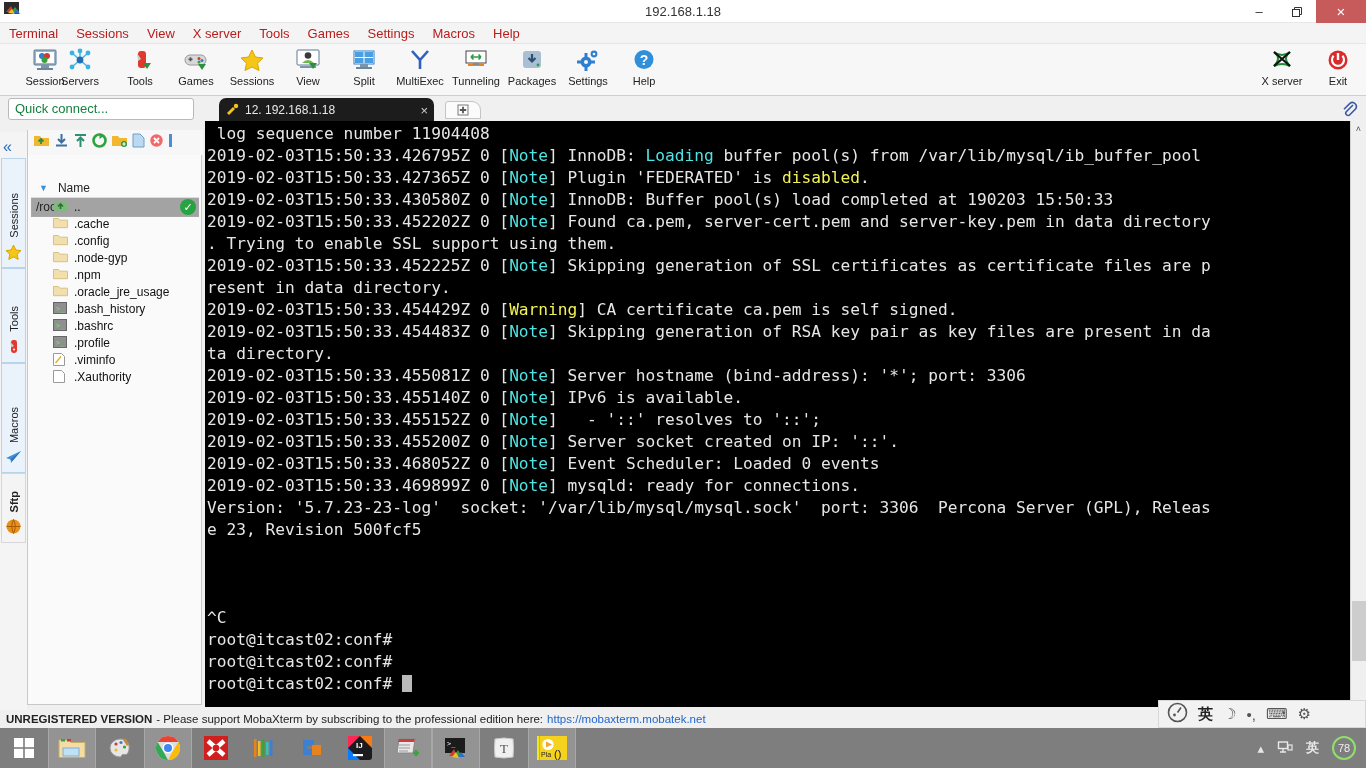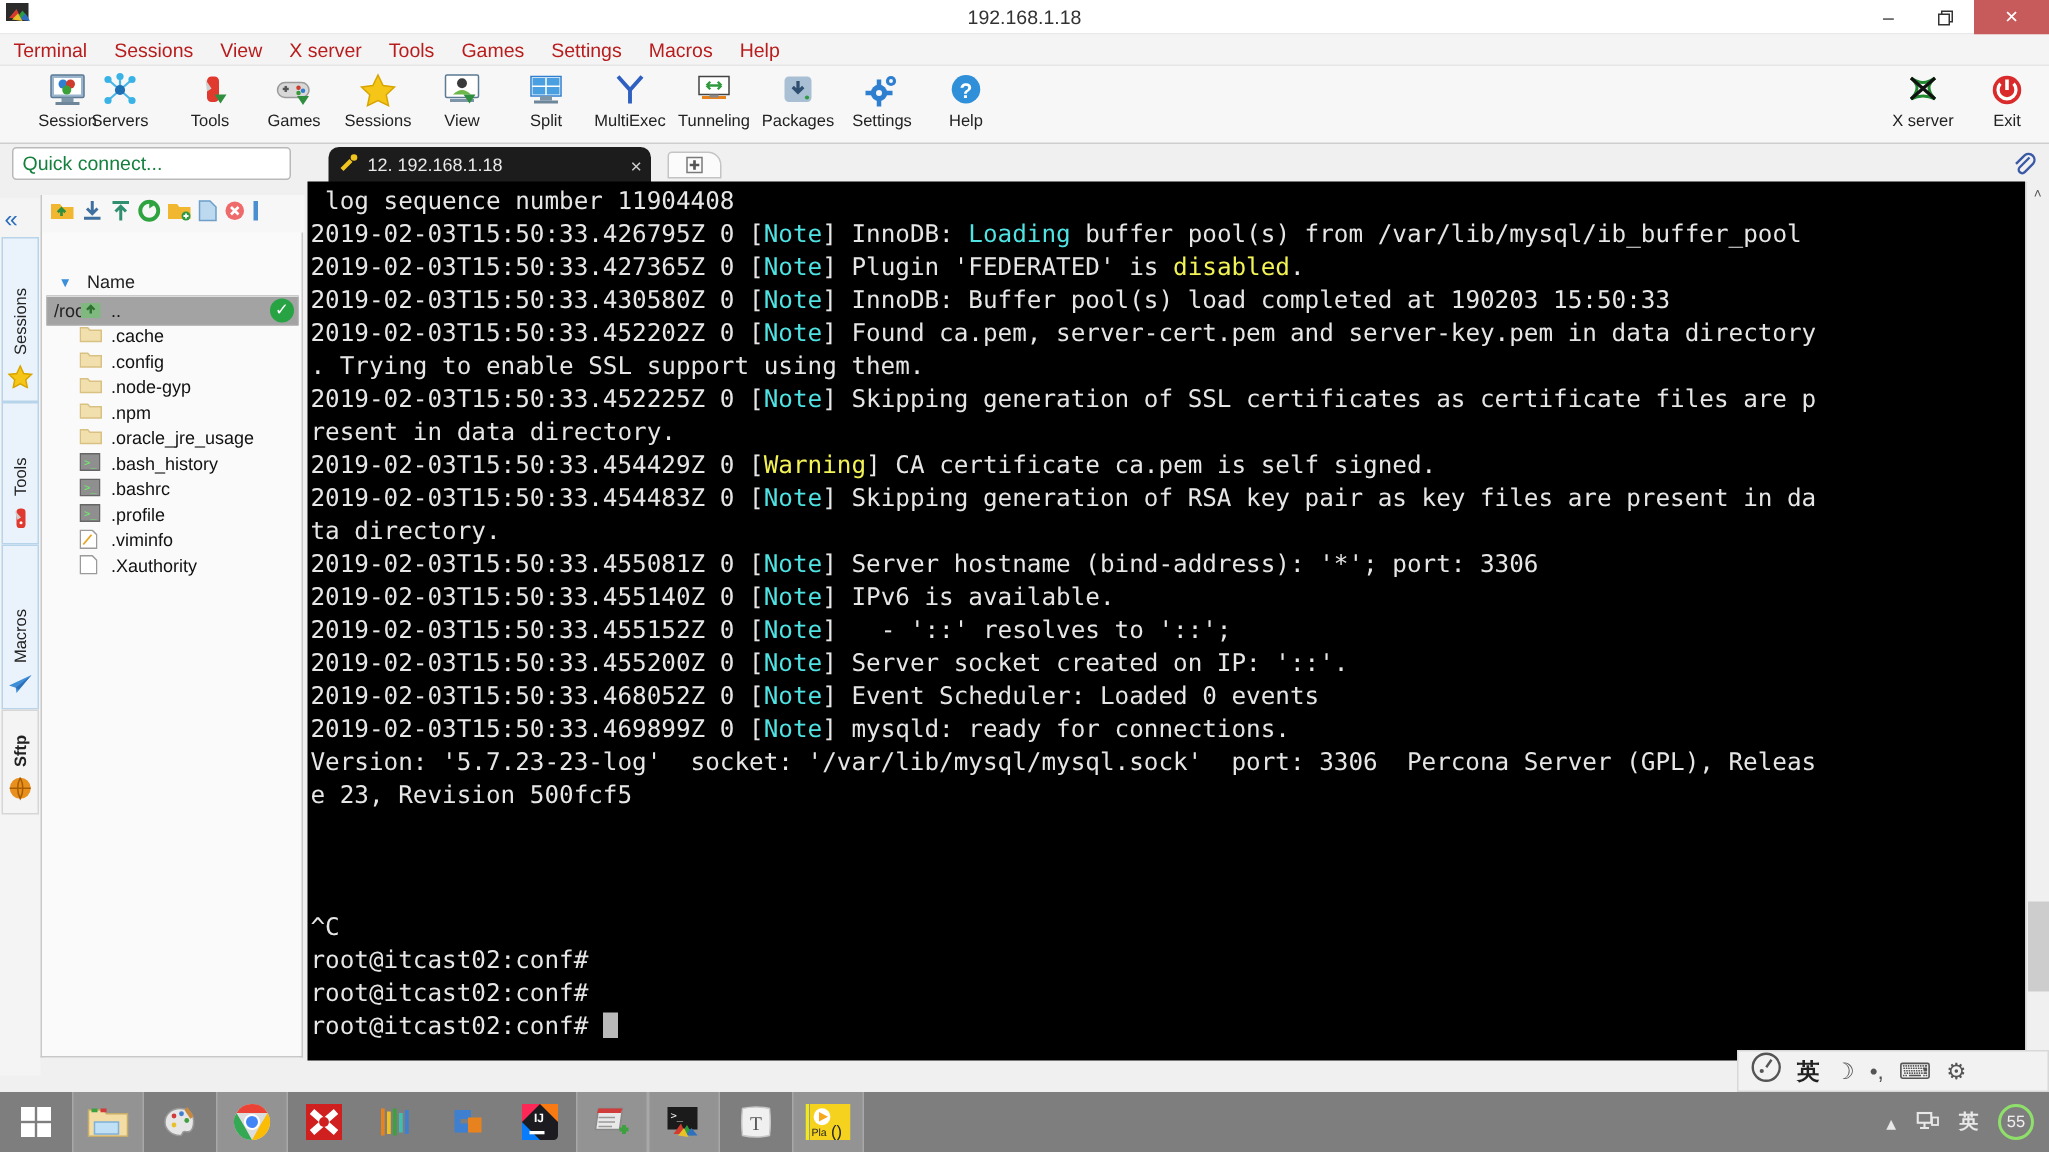--- a/index.html
+++ b/index.html
@@ -627,20 +627,25 @@
     </div>
   </div>
 
   <div class="terminal"><div class="tline"><span> log sequence number 11904408</span></div><div class="tline"><span>2019-02-03T15:50:33.426795Z 0 [</span><span class="c-note">Note</span><span>] InnoDB: </span><span class="c-note">Loading</span><span> buffer pool(s) from /var/lib/mysql/ib_buffer_pool</span></div><div class="tline"><span>2019-02-03T15:50:33.427365Z 0 [</span><span class="c-note">Note</span><span>] Plugin 'FEDERATED' is </span><span class="c-yellow">disabled</span><span>.</span></div><div class="tline"><span>2019-02-03T15:50:33.430580Z 0 [</span><span class="c-note">Note</span><span>] InnoDB: Buffer pool(s) load completed at 190203 15:50:33</span></div><div class="tline"><span>2019-02-03T15:50:33.452202Z 0 [</span><span class="c-note">Note</span><span>] Found ca.pem, server-cert.pem and server-key.pem in data directory</span></div><div class="tline"><span>. Trying to enable SSL support using them.</span></div><div class="tline"><span>2019-02-03T15:50:33.452225Z 0 [</span><span class="c-note">Note</span><span>] Skipping generation of SSL certificates as certificate files are p</span></div><div class="tline"><span>resent in data directory.</span></div><div class="tline"><span>2019-02-03T15:50:33.454429Z 0 [</span><span class="c-warn">Warning</span><span>] CA certificate ca.pem is self signed.</span></div><div class="tline"><span>2019-02-03T15:50:33.454483Z 0 [</span><span class="c-note">Note</span><span>] Skipping generation of RSA key pair as key files are present in da</span></div><div class="tline"><span>ta directory.</span></div><div class="tline"><span>2019-02-03T15:50:33.455081Z 0 [</span><span class="c-note">Note</span><span>] Server hostname (bind-address): '*'; port: 3306</span></div><div class="tline"><span>2019-02-03T15:50:33.455140Z 0 [</span><span class="c-note">Note</span><span>] IPv6 is available.</span></div><div class="tline"><span>2019-02-03T15:50:33.455152Z 0 [</span><span class="c-note">Note</span><span>]   - '::' resolves to '::';</span></div><div class="tline"><span>2019-02-03T15:50:33.455200Z 0 [</span><span class="c-note">Note</span><span>] Server socket created on IP: '::'.</span></div><div class="tline"><span>2019-02-03T15:50:33.468052Z 0 [</span><span class="c-note">Note</span><span>] Event Scheduler: Loaded 0 events</span></div><div class="tline"><span>2019-02-03T15:50:33.469899Z 0 [</span><span class="c-note">Note</span><span>] mysqld: ready for connections.</span></div><div class="tline"><span>Version: '5.7.23-23-log'  socket: '/var/lib/mysql/mysql.sock'  port: 3306  Percona Server (GPL), Releas</span></div><div class="tline"><span>e 23, Revision 500fcf5</span></div><div class="tline"><span></span></div><div class="tline"><span></span></div><div class="tline"><span></span></div><div class="tline"><span>^C</span></div><div class="tline"><span>root@itcast02:conf#</span></div><div class="tline"><span>root@itcast02:conf#</span></div><div class="tline"><span>root@itcast02:conf# </span><span class="cursor"></span></div></div>
 
   <div class="vscroll">
     <div class="up">˄</div>
     <div class="vthumb"></div>
   </div>
 
+  <div class="banner">
+    <span class="strong">UNREGISTERED VERSION</span>
+    <span>-  Please support MobaXterm by subscribing to the professional edition here:</span>
+    <span class="link">https://mobaxterm.mobatek.net</span>
+  </div>
 
   <div class="imebar">
     <span>
       <svg width="21" height="21" viewBox="0 0 21 21">
           <circle cx="10.5" cy="10.5" r="9" fill="none" stroke="#555" stroke-width="1.6"></circle>
           <path d="M10.5 10.5 L14 5.5" stroke="#555" stroke-width="1.6"></path>
           <circle cx="7.5" cy="13" r="1.4" fill="#555"></circle>
         </svg>
     </span>
     <span class="g" style="font-weight:bold; color:#222">英</span>
@@ -759,17 +764,17 @@
     <div class="tray">
       <span class="ti">▴</span>
       <span class="ti">
         <svg width="16" height="16" viewBox="0 0 16 16">
             <rect x="1.5" y="3" width="9" height="6.5" fill="none" stroke="#e8e8e8" stroke-width="1.4"></rect>
             <path d="M6 9.5 V13 M3 13 h6" stroke="#e8e8e8" stroke-width="1.4"></path>
             <rect x="11" y="6" width="4" height="5" fill="none" stroke="#e8e8e8" stroke-width="1.2"></rect>
           </svg>
       </span>
       <span class="ti" style="font-weight:bold">英</span>
-      <span class="battery">55</span>
+      <span class="battery">78</span>
     </div>
   </div>
 
 </div>
 
 </body></html>

